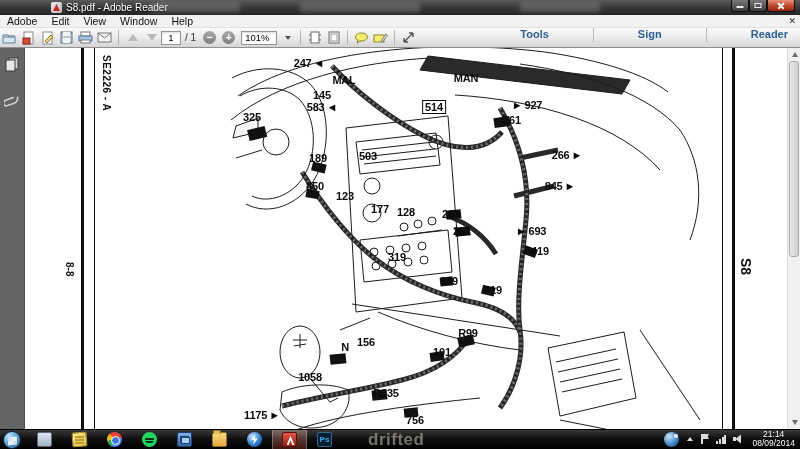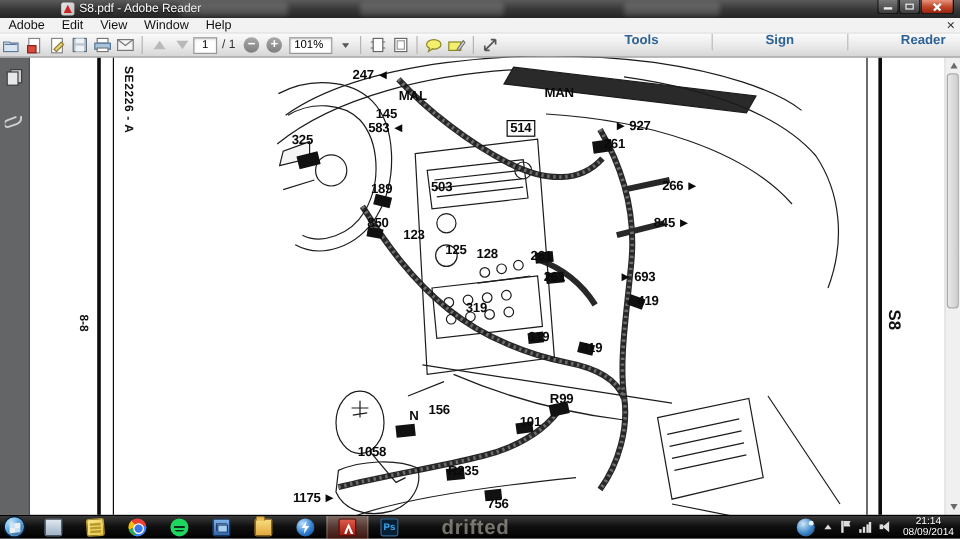--- a/index.html
+++ b/index.html
@@ -77,21 +77,21 @@
 
   .art{position:absolute;left:0;top:-48px;width:800px;height:449px;}
 
   #diagram-labels .dlabel{position:absolute;transform:translate(-50%,-50%);
     font-size:11px;font-weight:bold;color:#0a0a0a;white-space:nowrap;letter-spacing:-.2px;}
   #diagram-labels .dlabel.boxed{border:1.4px solid #0a0a0a;background:#fff;padding:0 2px;}
 
   
   .taskbar{position:absolute;left:0;top:429px;width:800px;height:20px;
     background:linear-gradient(180deg,#3a3a3a,#101010 45%,#000);border-top:1px solid #000;z-index:40;
-    display:flex;align-items:flex-start;}
+    display:flex;align-items:flex-end;}
   .orb{width:18px;height:18px;border-radius:50%;margin:0 6px 0 3px;position:relative;flex:0 0 auto;
     background:radial-gradient(circle at 35% 30%,#cfe9fa,#4b9fd8 45%,#15518f 80%,#0b2c55);
     border:1px solid #05203f;box-shadow:inset 0 0 3px rgba(255,255,255,.7);}
   .orb .flag{position:absolute;left:4px;top:4.5px;width:9px;height:8px;border-radius:1px;
     background:conic-gradient(#f3f3f3 0 90deg,#cfe4f7 0 180deg,#f3f3f3 0 270deg,#cfe4f7 0);
     transform:skewY(-6deg);opacity:.95;}
   .task-icons{display:flex;height:100%;align-items:center;}
   .tk{width:35px;height:20px;display:flex;align-items:center;justify-content:center;position:relative;}
   .tk.active{background:linear-gradient(rgba(255,200,180,.35),rgba(200,60,40,.30));
     border-left:1px solid rgba(255,255,255,.25);border-right:1px solid rgba(255,255,255,.25);}
@@ -390,21 +390,21 @@
         <span class="dlabel" style="left: 318px; top: 158px;">189</span>
         <span class="dlabel" style="left: 315px; top: 186px;">850</span>
         <span class="dlabel" style="left: 368px; top: 156px;">503</span>
         <span class="dlabel" style="left: 466px; top: 78px;">MAN</span>
         <span class="dlabel" style="left: 527px; top: 85px; margin-top: 20px;">► 927</span>
         <span class="dlabel boxed" style="left: 434px; top: 107px;">514</span>
         <span class="dlabel" style="left: 512px; top: 120px;">261</span>
         <span class="dlabel" style="left: 567px; top: 155px;">266 ►</span>
         <span class="dlabel" style="left: 560px; top: 186px;">845 ►</span>
         <span class="dlabel" style="left: 345px; top: 196px;">123</span>
-        <span class="dlabel" style="left: 380px; top: 209px;">125</span>
+        <span class="dlabel" style="left: 380px; top: 209px;">177</span>
         <span class="dlabel" style="left: 406px; top: 212px;">128</span>
         <span class="dlabel" style="left: 451px; top: 214px;">261</span>
         <span class="dlabel" style="left: 462px; top: 231px;">261</span>
         <span class="dlabel" style="left: 531px; top: 231px;">► 693</span>
         <span class="dlabel" style="left: 540px; top: 251px;">419</span>
         <span class="dlabel" style="left: 397px; top: 257px;">319</span>
         <span class="dlabel" style="left: 449px; top: 281px;">319</span>
         <span class="dlabel" style="left: 493px; top: 290px;">419</span>
         <span class="dlabel" style="left: 468px; top: 333px;">R99</span>
         <span class="dlabel" style="left: 366px; top: 342px;">156</span>

